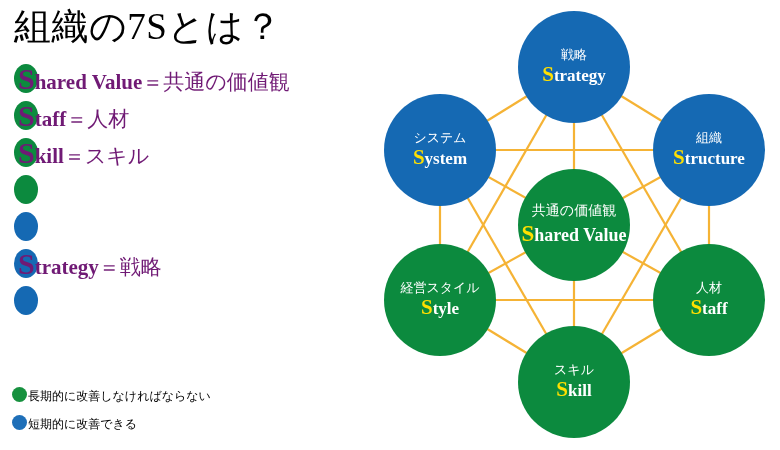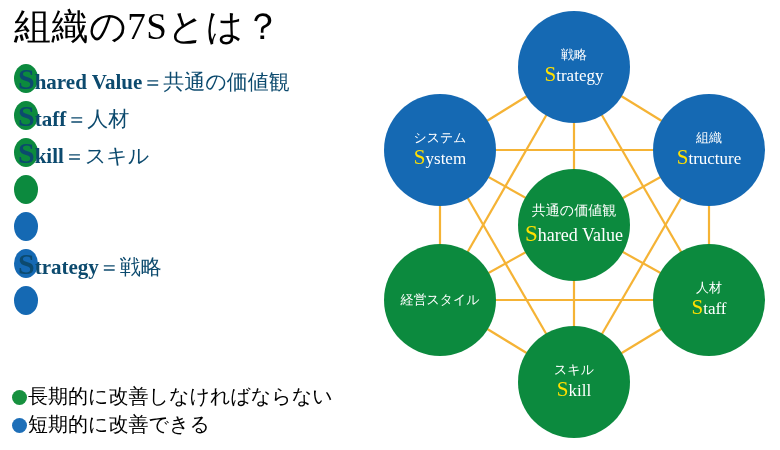--- a/index.html
+++ b/index.html
@@ -32,36 +32,36 @@
     width: 24px; height: 29px;
     border-radius: 50%;
   }
   .s-badge.green { background: #0c8a3e; }
   .s-badge.blue  { background: #1569b3; }
   .s-text {
     position: relative;
     display: inline-block;
     font-size: 23px;
     line-height: 37px;
-    color: #0c4a6e;
+    color: #701a75;
     padding-left: 4px;
     z-index: 2;
     font-weight: bold;
   }
   .s-cap { font-size: 30px; font-weight: bold; }
   .s-rest { font-weight: bold; font-size: 21px; }
   .s-jp { font-weight: normal; font-size: 21px; }
 
   
   #legend { position: absolute; left: 12px; top: 382px; width: 340px; }
   .legend-row {
     position: relative;
     height: 28px;
     white-space: nowrap;
-    font-size: 20px;
+    font-size: 12px;
     line-height: 28px;
     color: #000000;
   }
   .legend-dot {
     display: inline-block;
     width: 15px; height: 15px;
     border-radius: 50%;
     vertical-align: -2px;
     margin-right: 1px;
   }
@@ -79,21 +79,21 @@
 
   .node-text {
     position: absolute; left: 0; right: 0; top: 50%;
     transform: translateY(-50%);
     text-align: center;
     color: #ffffff;
     line-height: 1.18;
     pointer-events: none;
   }
   .node-jp { display: block; font-size: 13px; }
-  .node-en { display: block; font-size: 17px; white-space: nowrap; }
+  .node-en { display: block; font-size: 17px; white-space: nowrap; font-weight: bold; }
   .node-en .yellow { color: #ffe000; font-size: 21px; }
 
   #node-center .node-jp { font-size: 14px; }
   #node-center .node-en { font-size: 18px; }
   #node-center .node-en .yellow { font-size: 23px; }
 </style>
 </head>
 <body>
 
 <div id="root">
@@ -197,20 +197,21 @@
     <div class="node-circle green" id="node-skill" style="left:143px; top:326px; width:112px; height:112px;">
       <div class="node-text">
         <span class="node-jp">スキル</span>
         <span class="node-en"><span class="yellow">S</span><span>kill</span></span>
       </div>
     </div>
 
     <div class="node-circle green" id="node-style" style="left:9px; top:244px; width:112px; height:112px;">
       <div class="node-text">
         <span class="node-jp">経営スタイル</span>
+        <span class="node-en"><span class="yellow">S</span><span>tyle</span></span>
       </div>
     </div>
 
     <div class="node-circle blue" id="node-system" style="left:9px; top:94px; width:112px; height:112px;">
       <div class="node-text">
         <span class="node-jp">システム</span>
         <span class="node-en"><span class="yellow">S</span><span>ystem</span></span>
       </div>
     </div>
 

